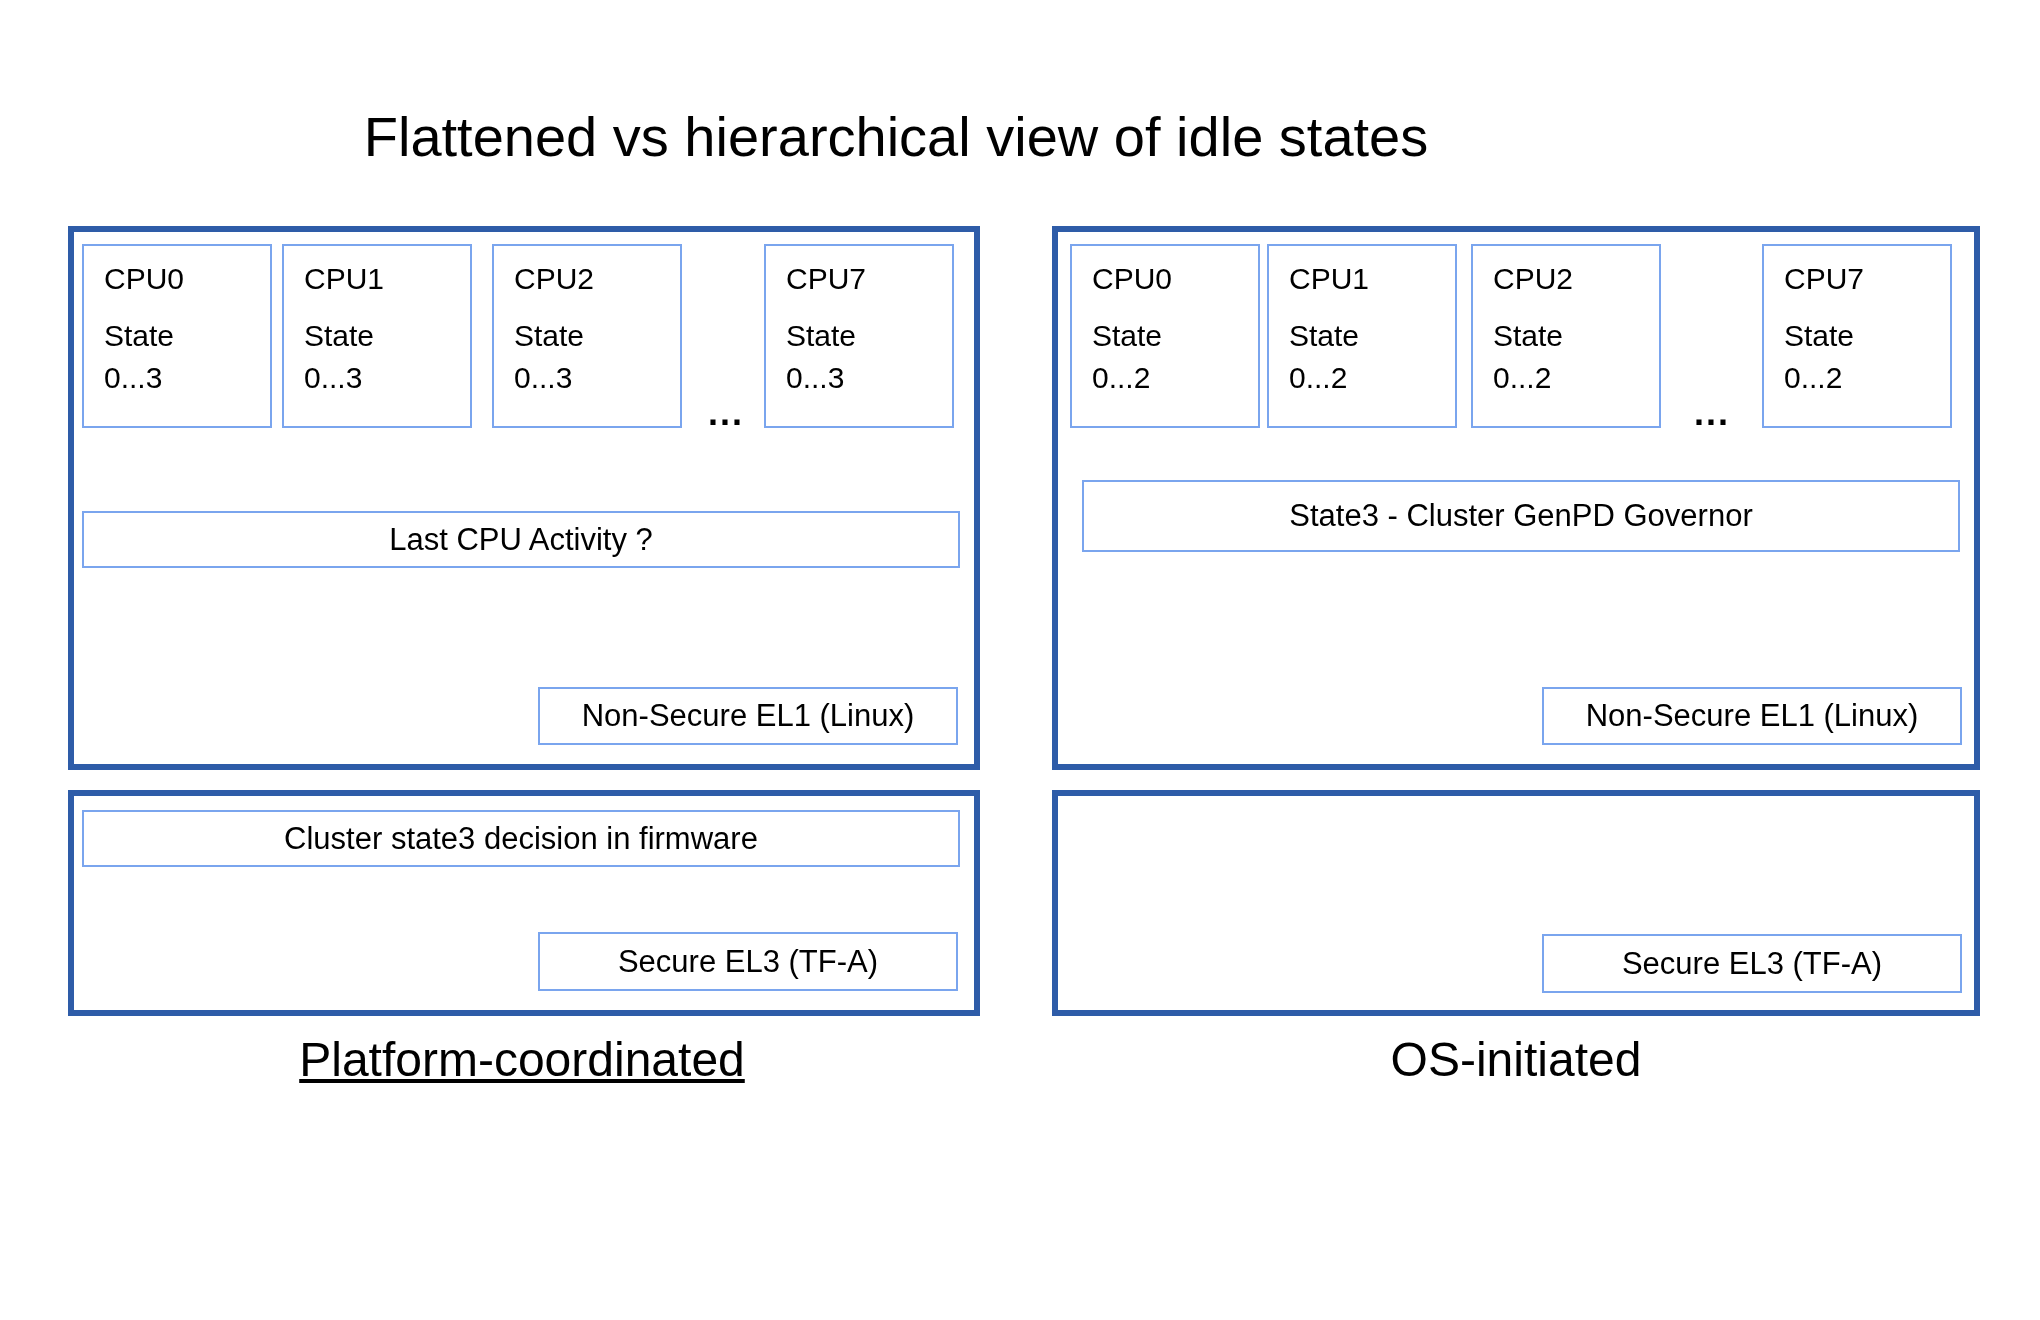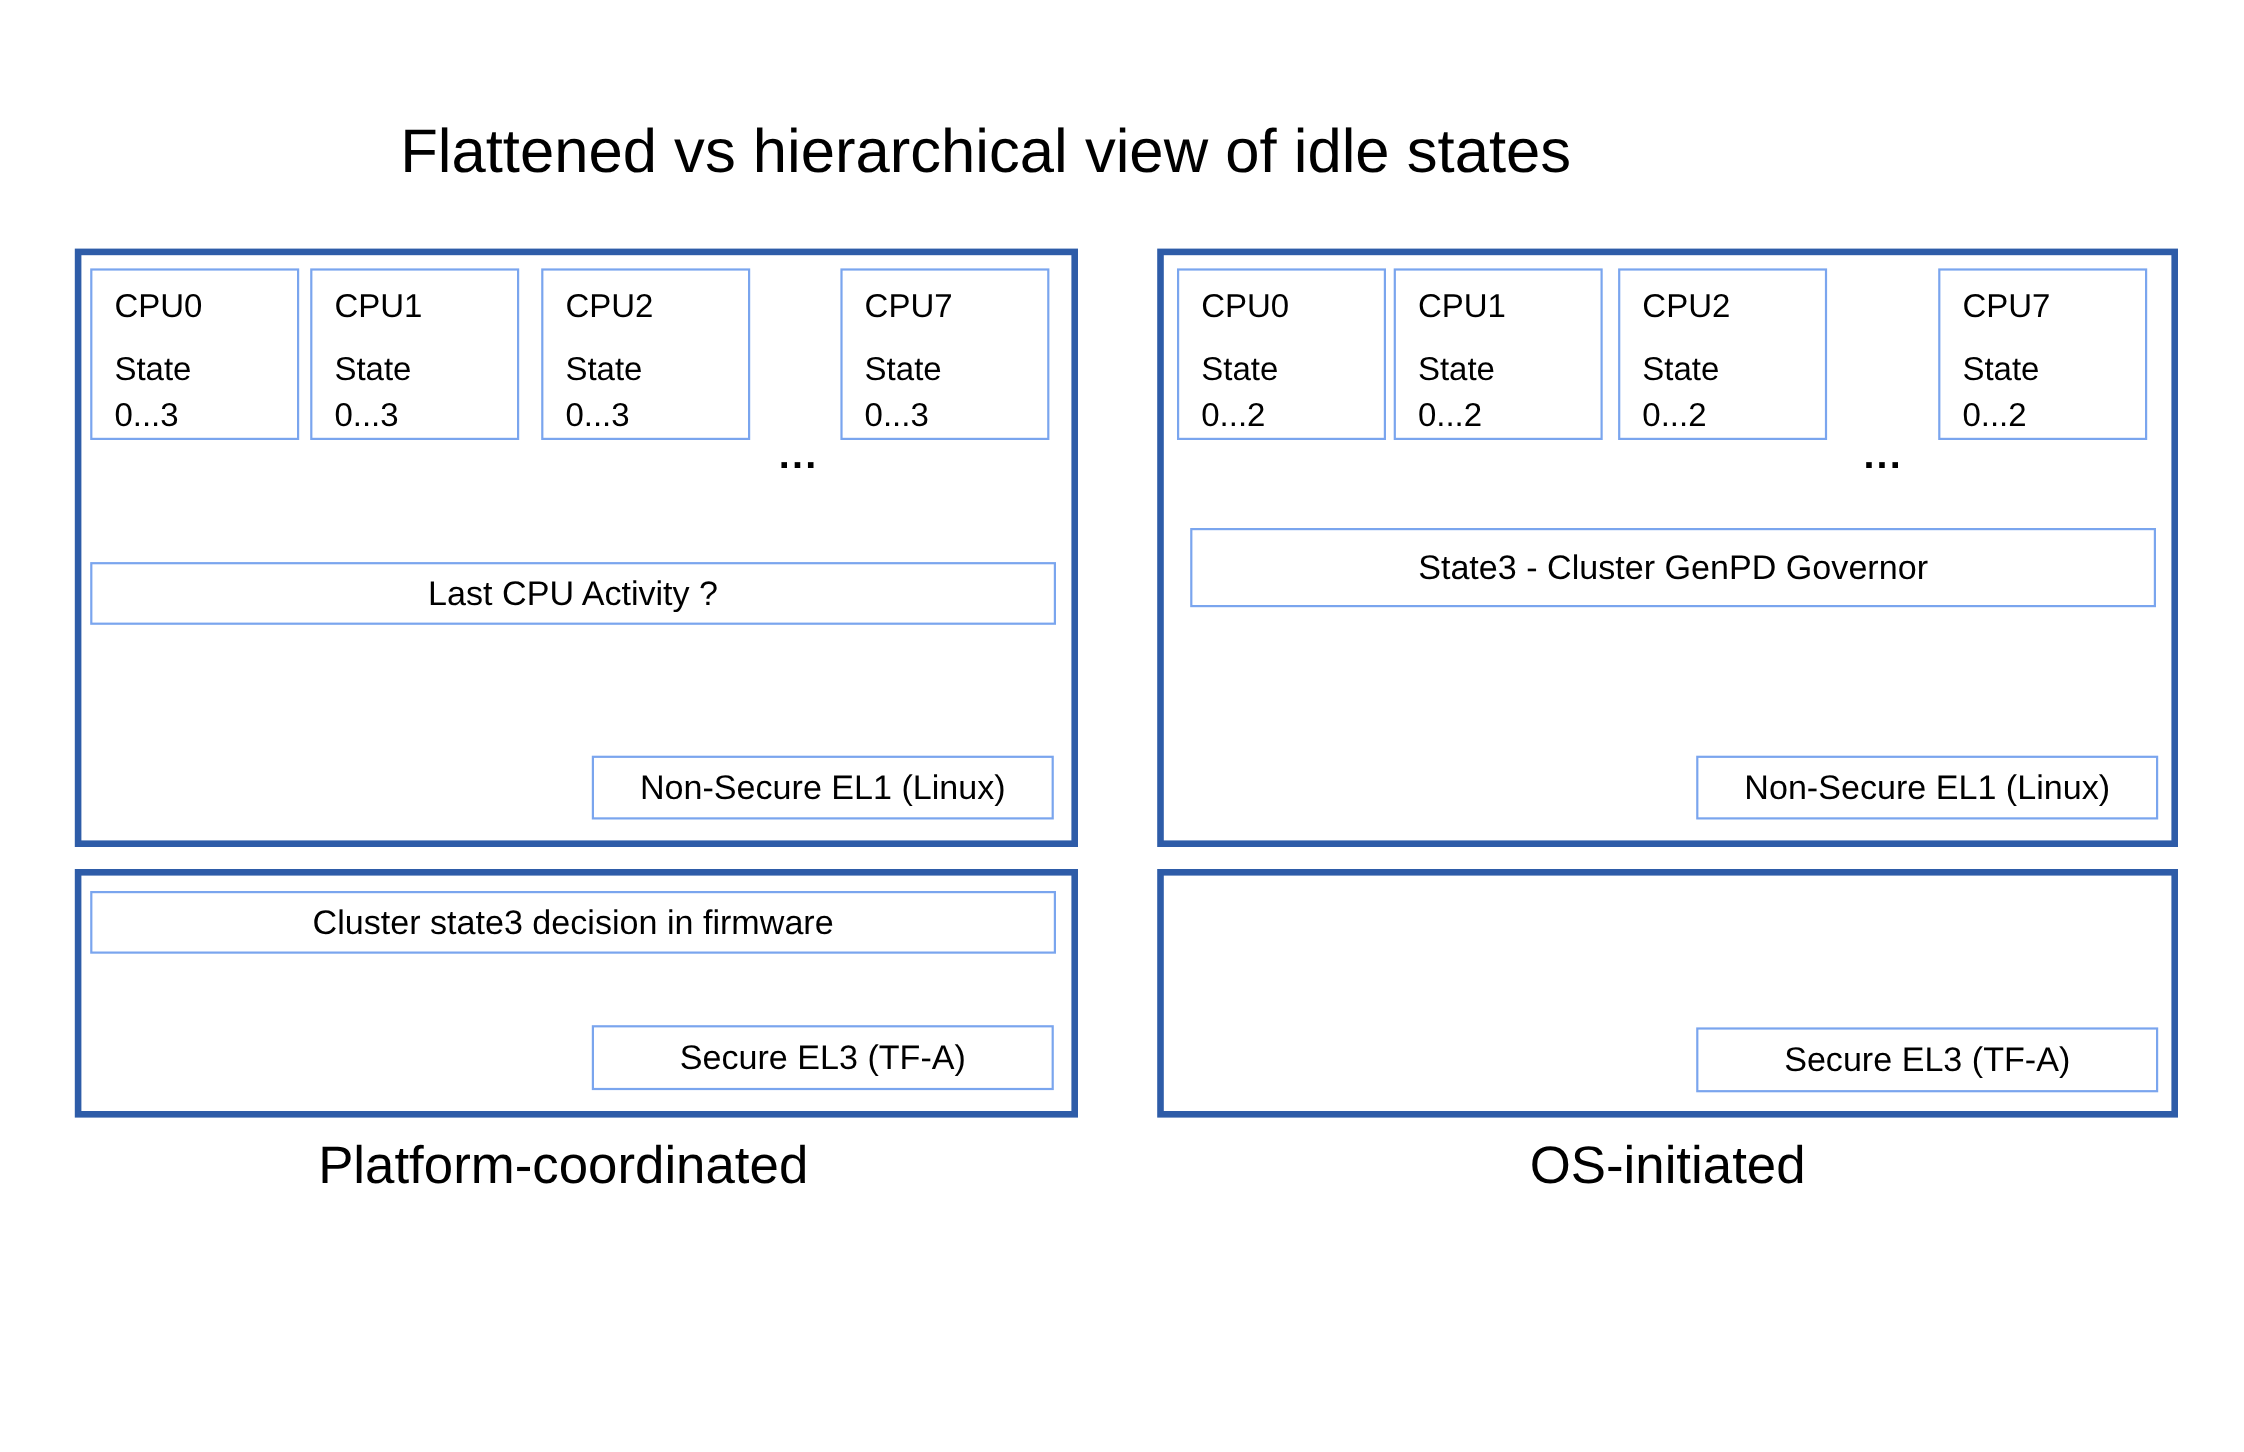--- a/index.html
+++ b/index.html
@@ -20,39 +20,39 @@
   }
   .panel{
     position:absolute;border:6px solid var(--panel-border);
     box-sizing:border-box;background:var(--bg);
   }
   .panel-ltop{left:68px;top:226px;width:912px;height:544px;}
   .panel-lbot{left:68px;top:790px;width:912px;height:226px;}
   .panel-rtop{left:1052px;top:226px;width:928px;height:544px;}
   .panel-rbot{left:1052px;top:790px;width:928px;height:226px;}
   .cpu-box{
-    position:absolute;top:12px;width:190px;height:156px;
+    position:absolute;top:12px;width:190px;height:184px;
     border:2px solid var(--box-border);box-sizing:border-box;
     padding:12px 6px 0 20px;font-size:30px;line-height:1.38;
     background:var(--bg);
   }
   .cpu-state{white-space:pre-line;margin-top:16px;}
   .lbox{
     position:absolute;border:2px solid var(--box-border);
     box-sizing:border-box;display:flex;align-items:center;justify-content:center;
     font-size:31px;background:var(--bg);text-align:center;
   }
   .hellip{
     position:absolute;font-size:36px;font-weight:bold;letter-spacing:2px;
     text-align:center;
   }
   .col-label{
     position:absolute;top:1032px;text-align:center;font-size:48px;
   }
-  .col-label.left{left:56px;width:912px;}
+  .col-label.left{left:66px;width:912px;text-decoration:underline;}
   .col-label.right{left:1052px;width:928px;}
 </style>
 </head>
 <body>
 
 <div class="title">Flattened vs hierarchical view of idle states</div>
 
 <div class="panel panel-ltop">
   <div class="cpu-box" style="left:8px">
     <div>CPU0</div>

